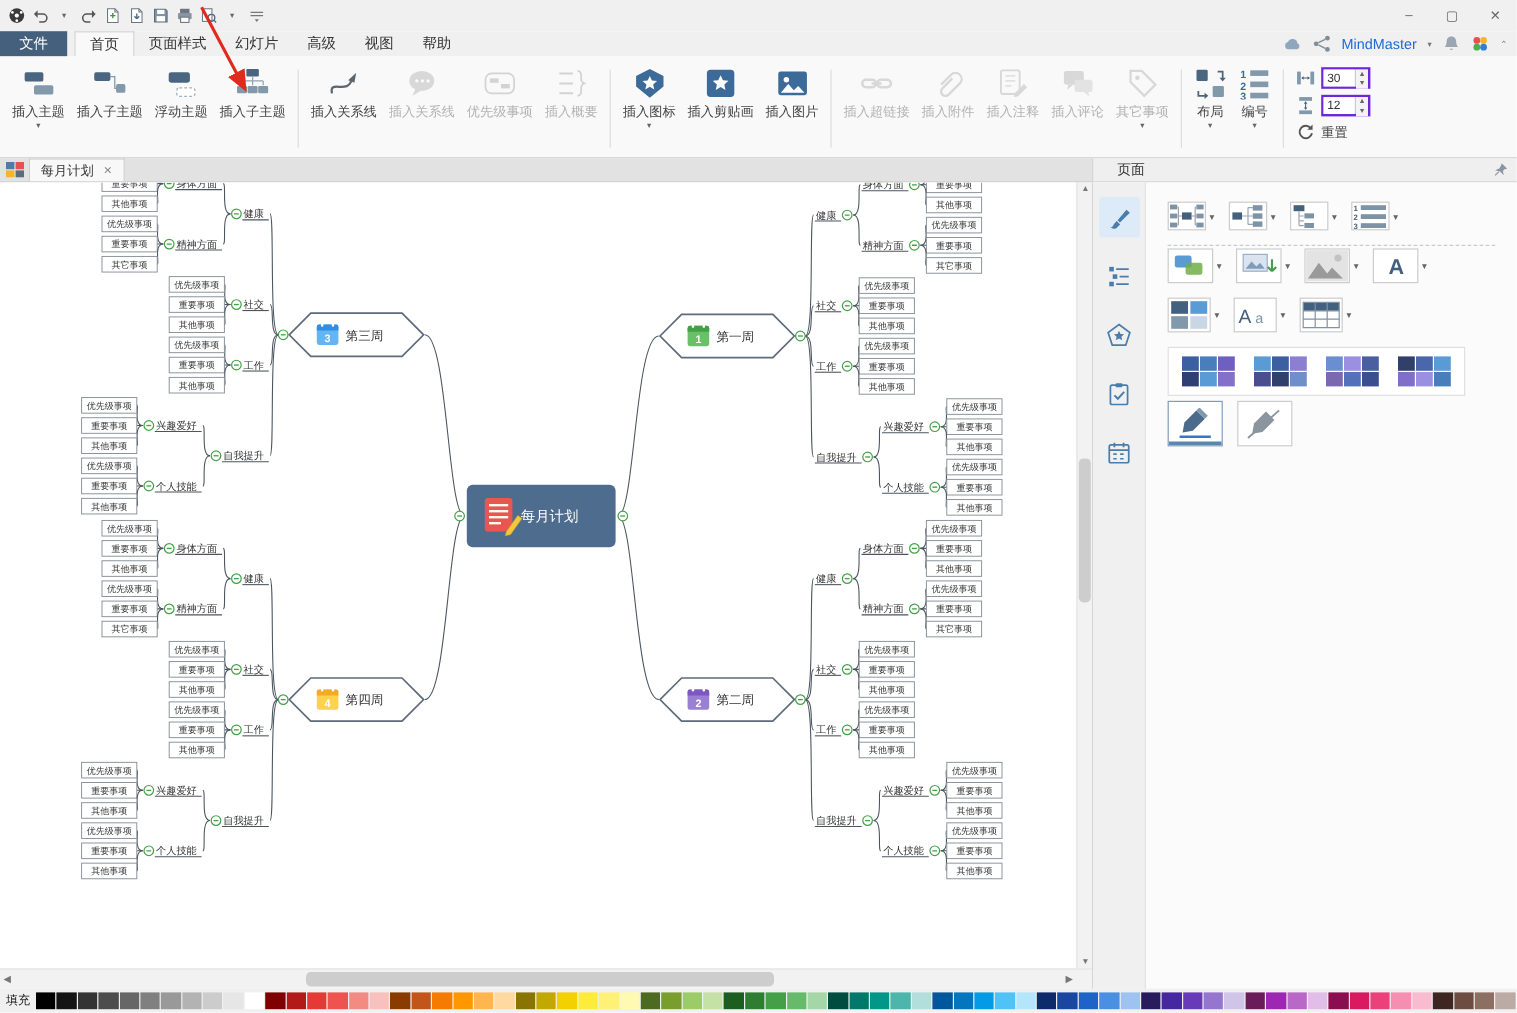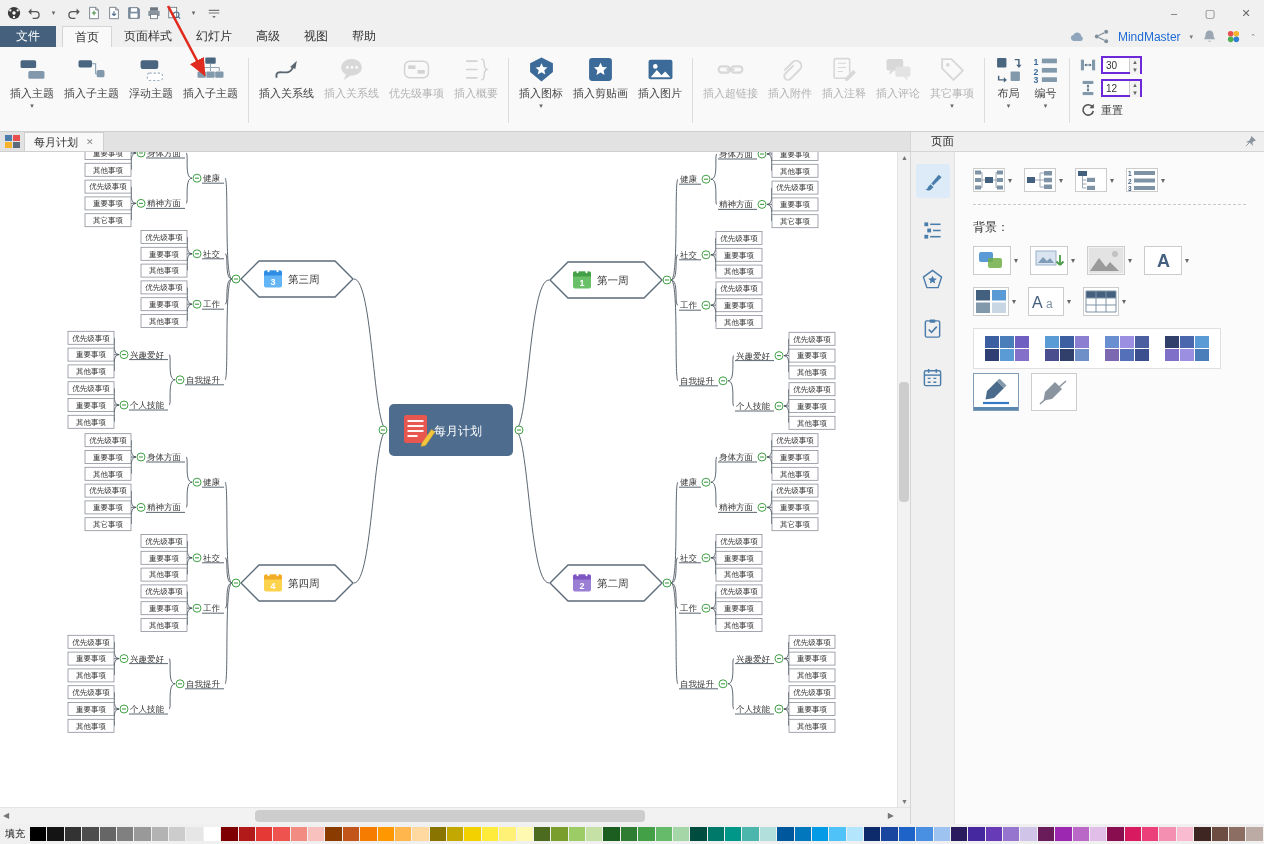--- a/index.html
+++ b/index.html
@@ -1227,21 +1227,20 @@
               <text x="1" y="14.5" font-size="6.5" fill="#44607f" font-weight="bold">2</text>
               <rect x="7" y="9.5" width="21" height="4" fill="#7f93a6"></rect>
               <text x="1" y="22" font-size="6.5" fill="#44607f" font-weight="bold">3</text>
               <rect x="7" y="17" width="21" height="4" fill="#7f93a6"></rect>
             </svg>
           </span>
           <span class="pcaret">▾</span>
         </div>
       </div>
     <div class="dashed"></div>
-    <div class="plabel">背景：</div>
     <div class="prow" id="bg-row">
         <div class="pbtn">
           <span class="thumb">
             <svg width="36" height="27" viewBox="0 0 36 27">
               <rect x="0.5" y="0.5" width="35" height="26" fill="#fff"></rect>
               <rect x="5" y="5" width="14" height="10" rx="2" fill="#5b9bd5"></rect>
               <rect x="14" y="11" width="14" height="10" rx="2" fill="#70ad47" opacity=".85"></rect>
             </svg>
           </span>
           <span class="pcaret">▾</span>

